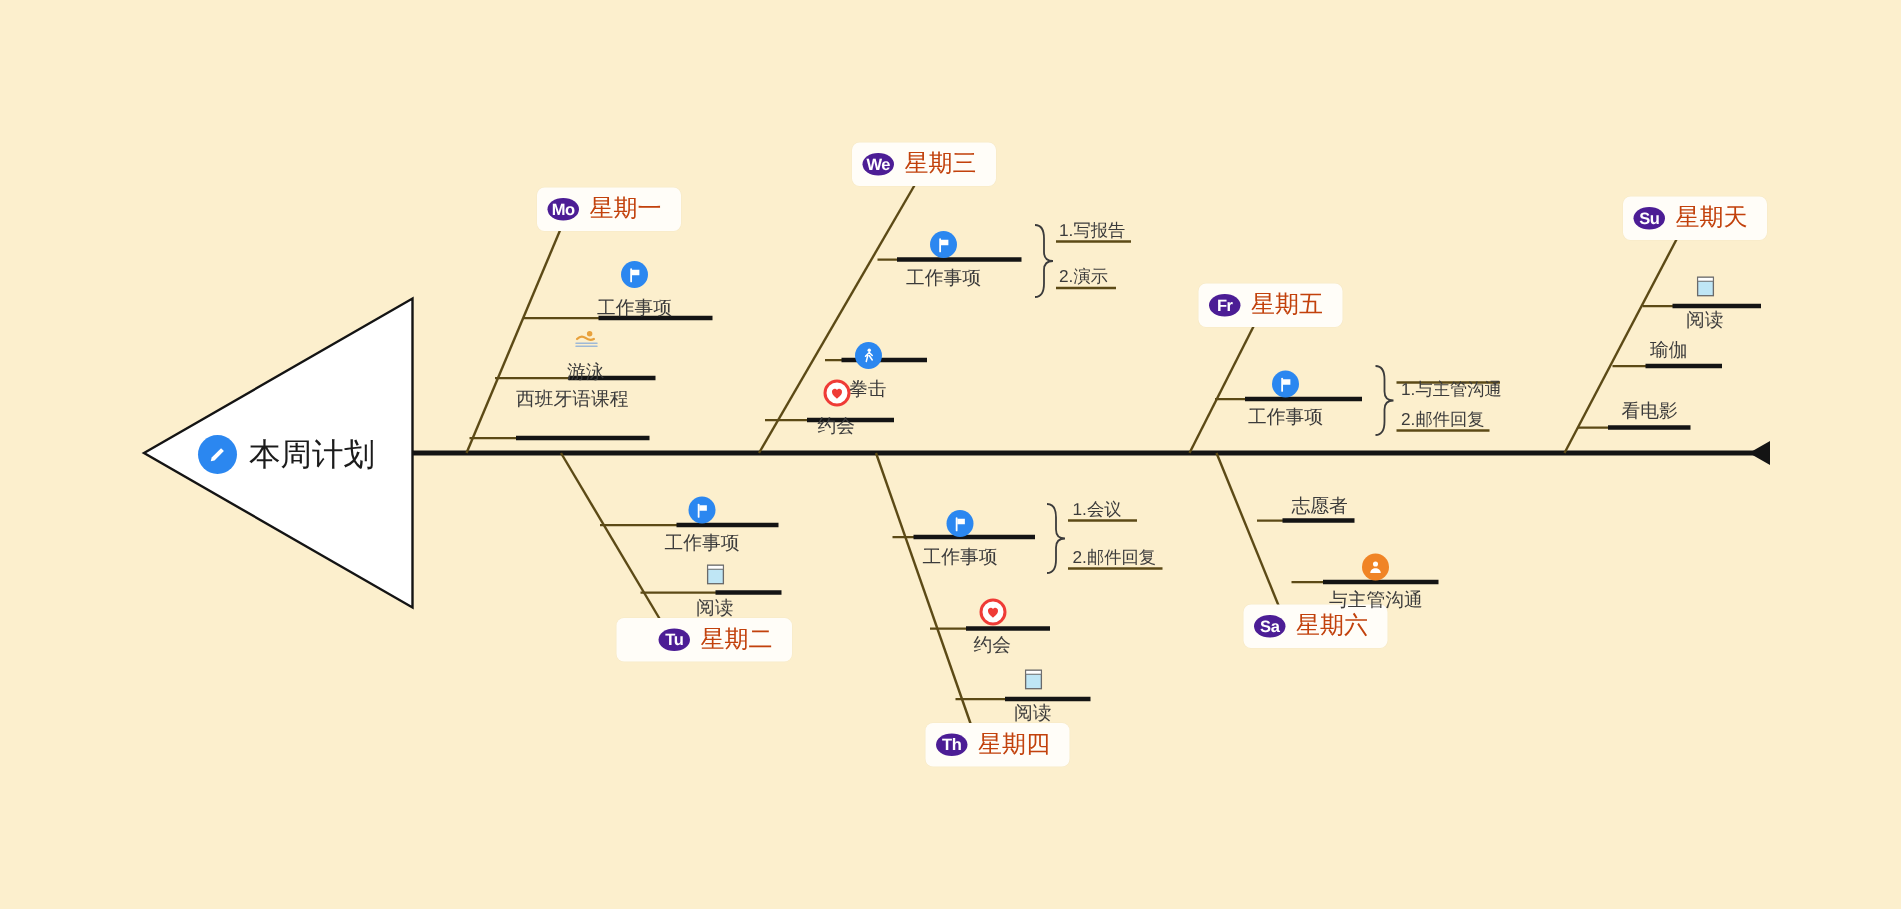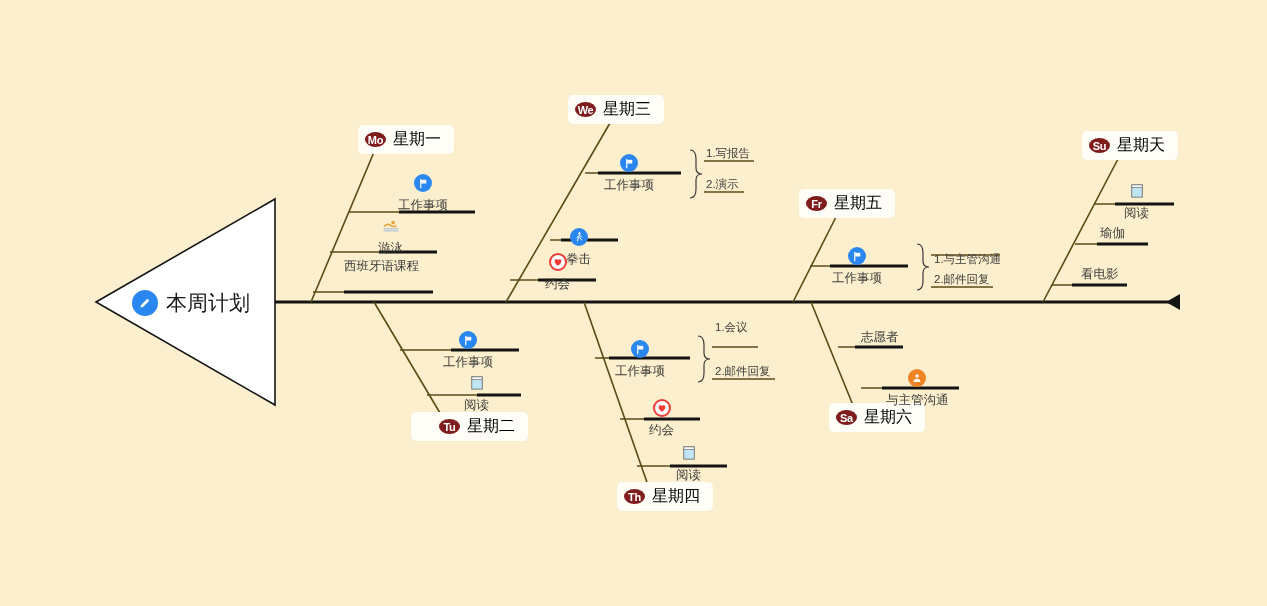--- a/index.html
+++ b/index.html
@@ -60,33 +60,33 @@
     gap: 7px;
     background: #fffdf8;
     border-radius: 5px;
     padding: 4px 13px 4px 7px;
     box-shadow: 0 0 0 0.5px rgba(0,0,0,0.02);
   }
   .day-badge .circle {
     width: 21px;
     height: 15px;
     border-radius: 50%;
-    background: #7f1d1d;
+    background: #4c1d95;
     color: #ffffff;
     font-size: 11px;
     font-weight: bold;
     display: inline-flex;
     align-items: center;
     justify-content: center;
     letter-spacing: -0.3px;
     flex: 0 0 auto;
   }
   .day-badge .name {
     font-size: 16px;
-    color: #000000;
+    color: #c2410c;
   }
 
   
   .item {
     display: inline-flex;
     align-items: center;
     gap: 5px;
     font-size: 12.5px;
     color: #3b3b3b;
     flex-direction: column;
@@ -308,21 +308,21 @@
   </div>
   <div class="node item" style="left:615px; top:340px;">
     <span class="ico circle-blue">
       <svg width="11" height="11" viewBox="0 0 24 24">
           <path d="M6 3v18" stroke="#ffffff" stroke-width="2.6" stroke-linecap="round"></path>
           <path d="M7 4h11v8H7z" fill="#ffffff"></path>
         </svg>
     </span>
     <span>工作事项</span>
   </div>
-  <div class="subitem" style="left:715px; top:320px;">1.会议</div>
+  <div class="subitem" style="left:715px; top:332px;">1.会议</div>
   <div class="subitem" style="left:715px; top:364px;">2.邮件回复</div>
   <div class="node item" style="left:649px; top:399px;">
     <span class="ico ring-red">
       <svg width="10" height="10" viewBox="0 0 24 24">
           <path d="M12 21s-8-5.2-8-10.5A4.5 4.5 0 0 1 12 7a4.5 4.5 0 0 1 8 3.5C20 15.8 12 21 12 21z" fill="#ef3b36"></path>
         </svg>
     </span>
     <span>约会</span>
   </div>
   <div class="node item" style="left:676px; top:444px;">

